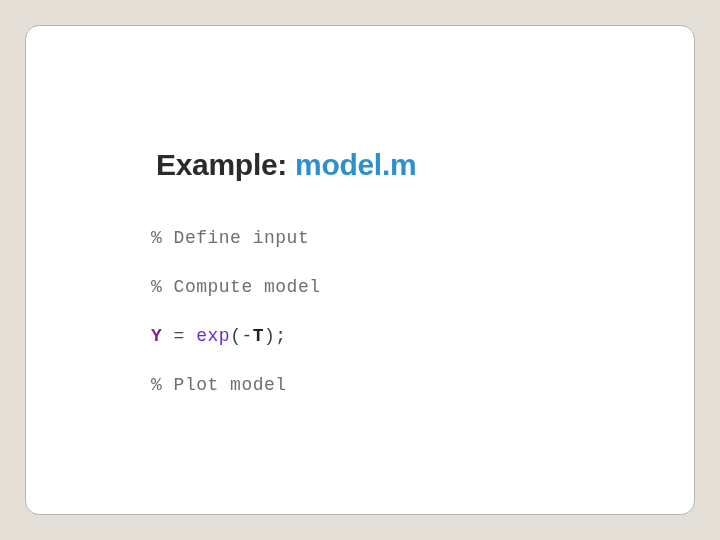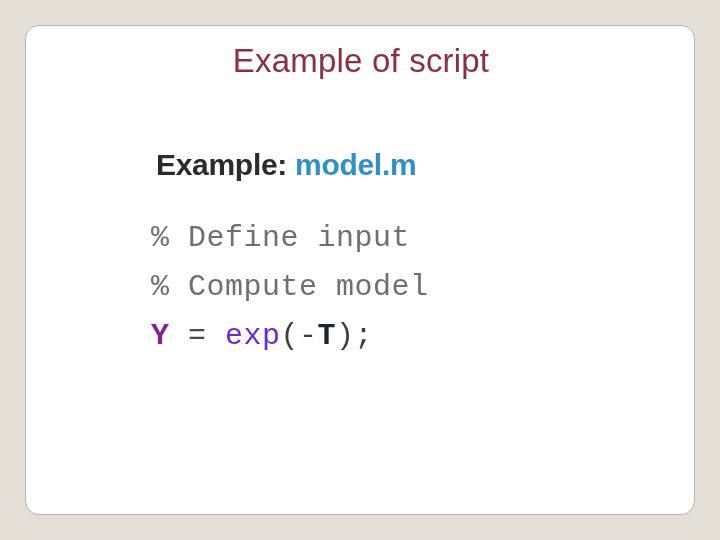--- a/index.html
+++ b/index.html
@@ -73,21 +73,21 @@
 
   .code-area {
     position: absolute;
     left: 20px;
     top: 88px;
     width: 450px;
   }
 
   .code-line {
     font-family: "Liberation Mono", "DejaVu Sans Mono", monospace;
-    font-size: 30px;
+    font-size: 18px;
     line-height: 49px;
     height: 49px;
     white-space: pre;
     letter-spacing: 0.5px;
   }
 
   
   .tok-comment { color: #6f6f6f; }
   .tok-plain   { color: #4a4a4a; }
   .tok-var-t   { color: #1c2430; font-weight: bold; }
@@ -97,31 +97,31 @@
   .tok-num     { color: #4a4a4a; }
   .tok-punct   { color: #3d3d3d; }
 </style>
 </head>
 <body>
 
 <div id="slide-root">
 
   <div class="slide-card">
 
-    <div class="slide-title">Example of script</div>
 
     <div class="content-block">
 
       <div class="example-heading">
         <span class="lbl">Example: </span><span class="fname">model.m</span>
       </div>
 
       <div class="code-area" id="code-area">
           <div class="code-line"><span class="tok-comment">% Define input</span></div>
           <div class="code-line"><span class="tok-comment">% Compute model</span></div>
           <div class="code-line"><span class="tok-var-y">Y</span><span class="tok-plain"> = </span><span class="tok-func">exp</span><span class="tok-punct">(-</span><span class="tok-var-t">T</span><span class="tok-punct">);</span></div>
+          <div class="code-line"><span class="tok-comment">% Plot model</span></div>
         </div>
 
     </div>
 
   </div>
 
 </div>
 
 </body></html>

